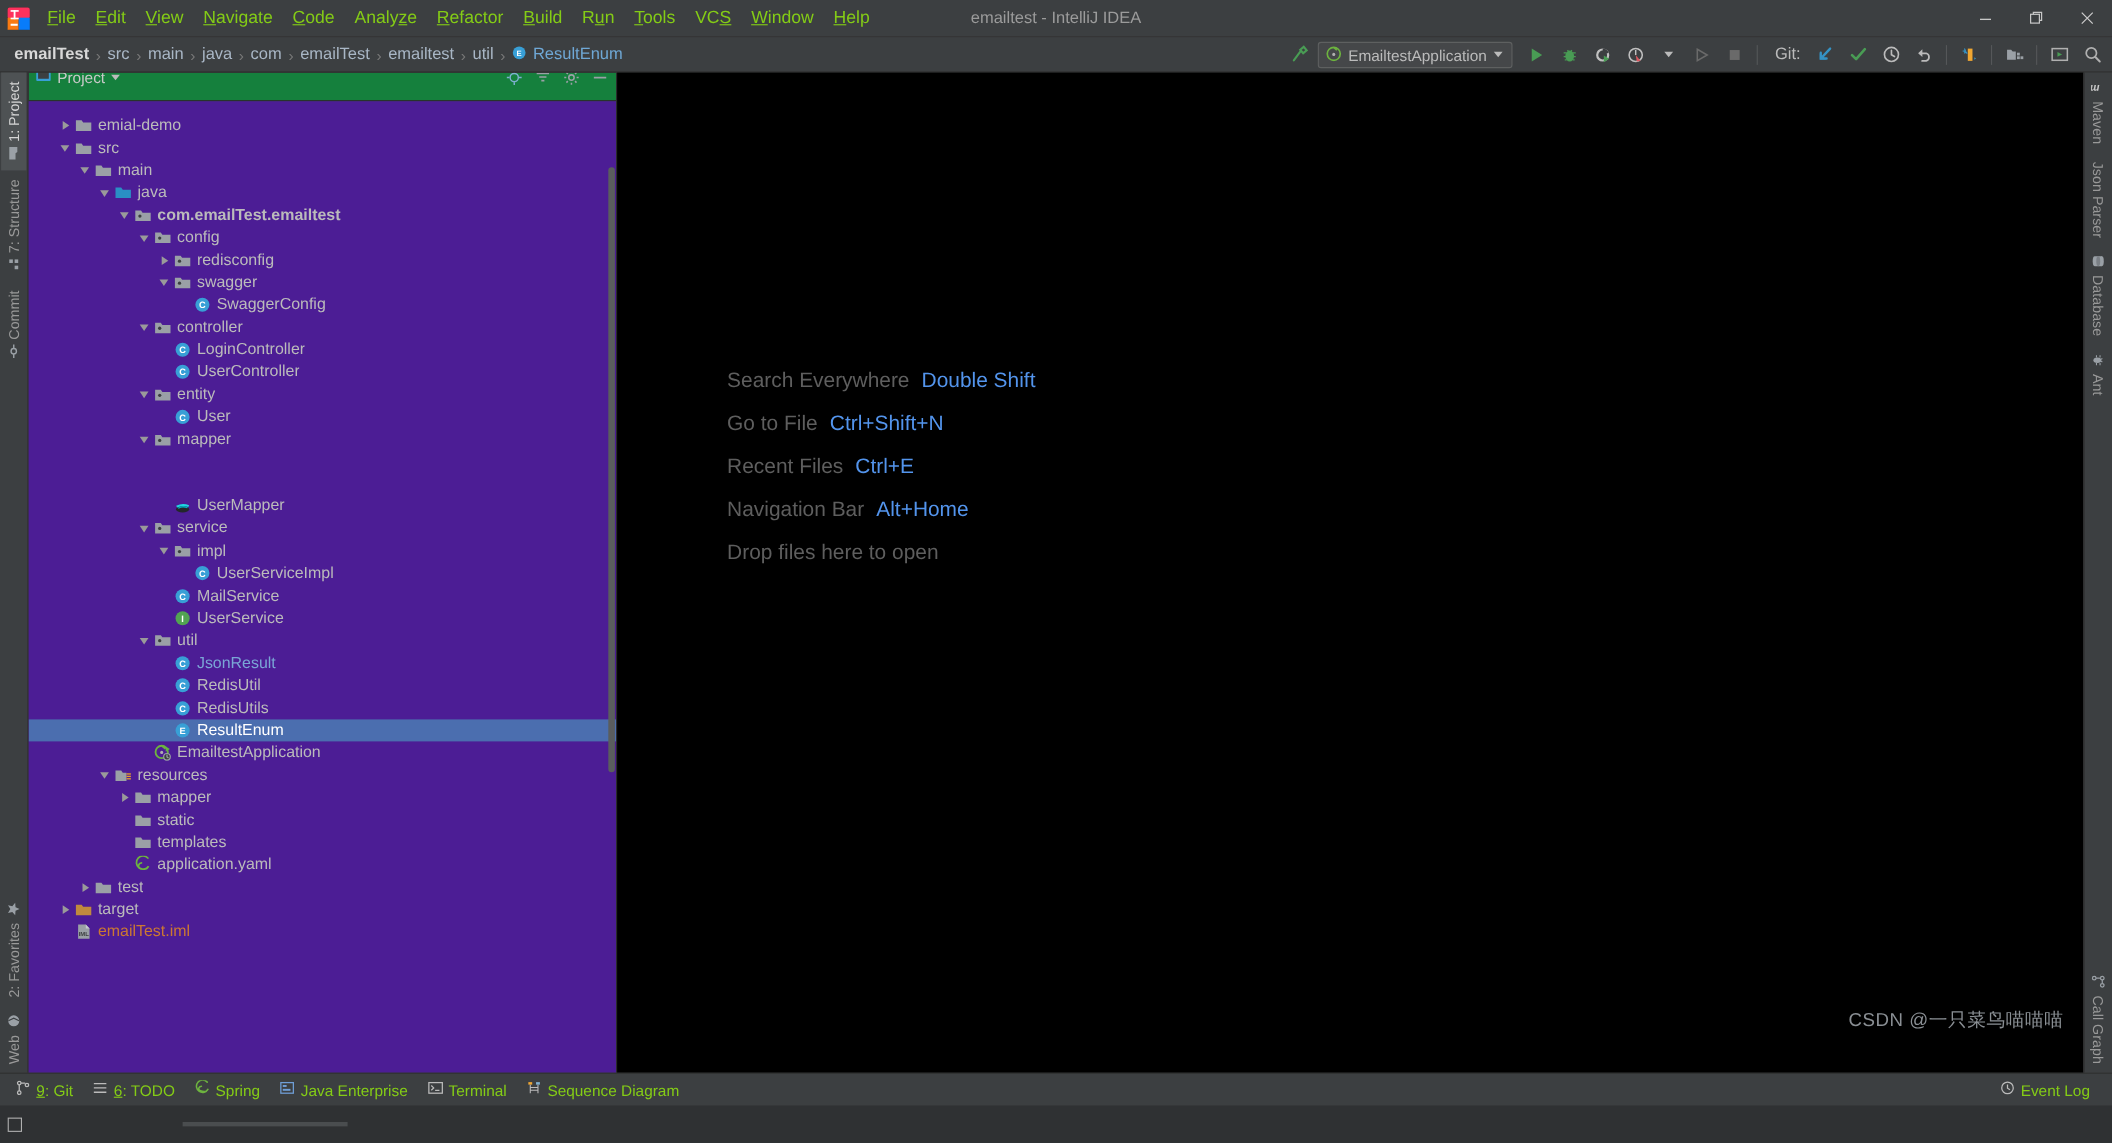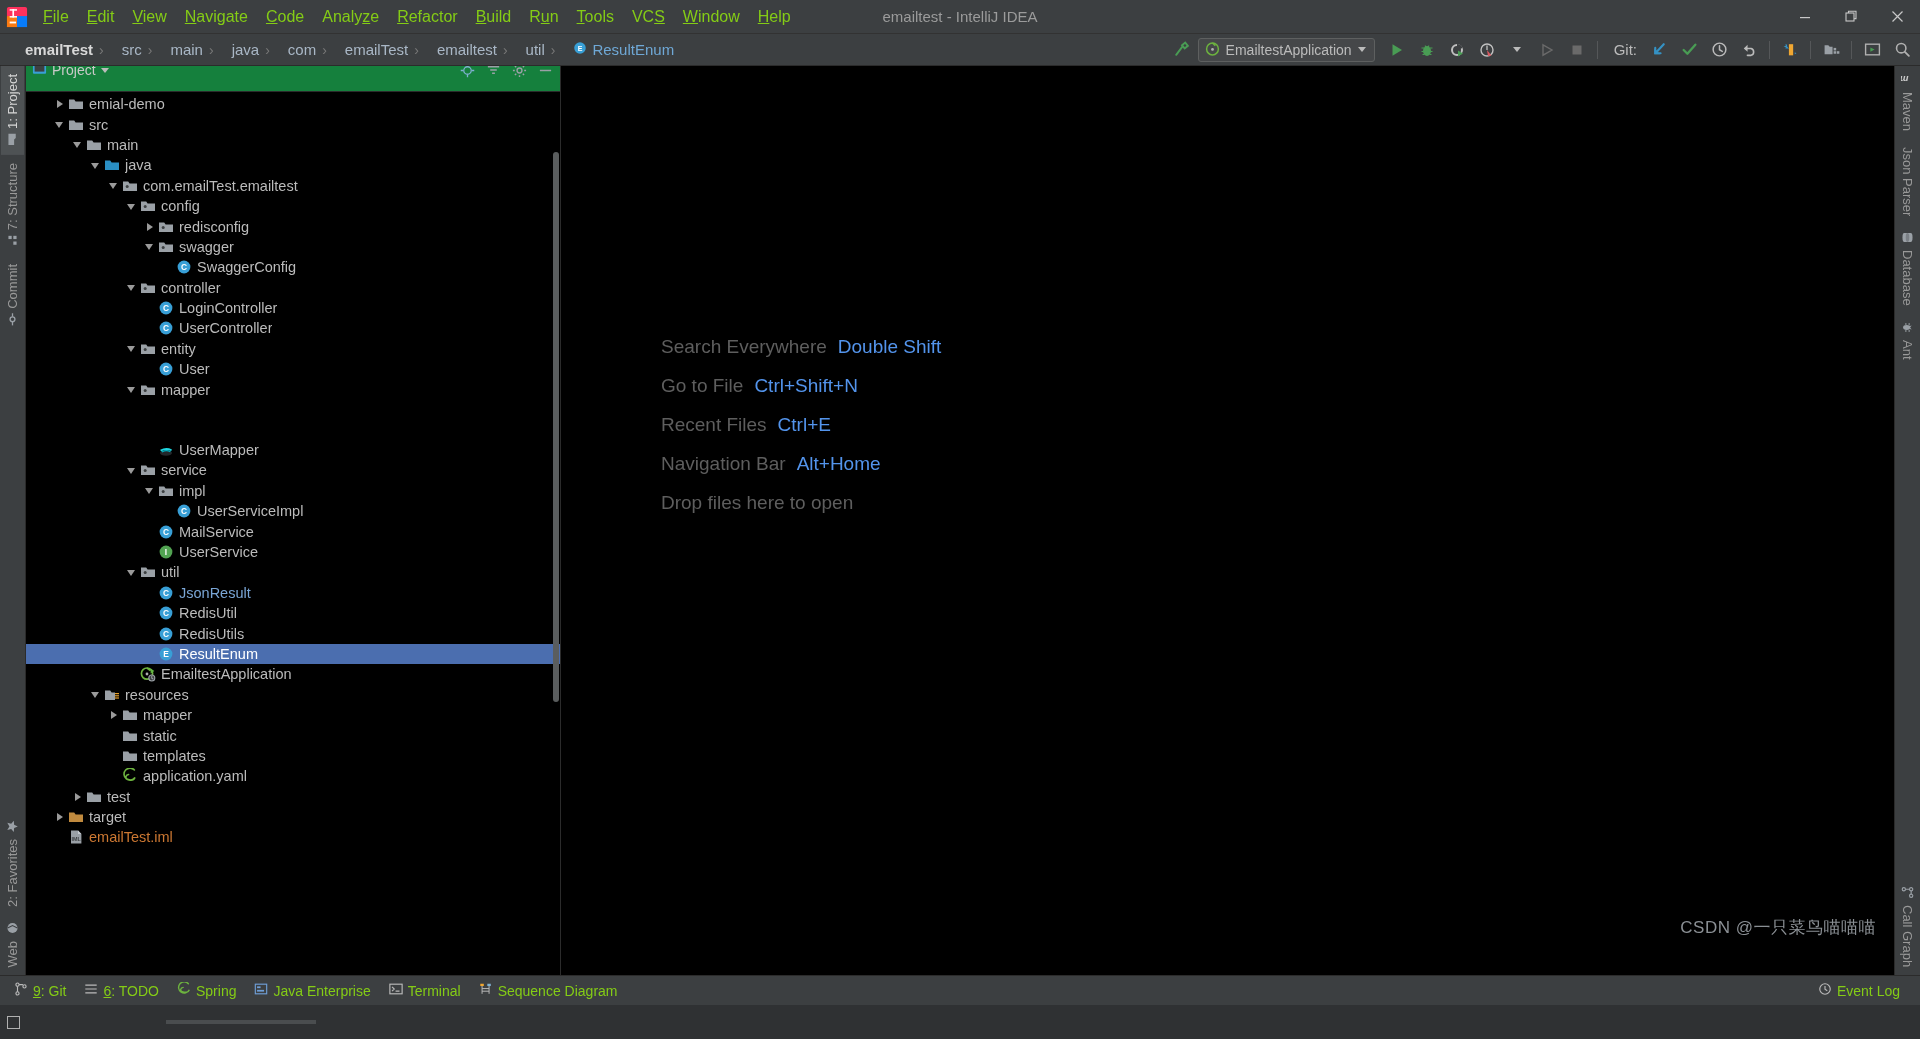--- a/index.html
+++ b/index.html
@@ -33,21 +33,21 @@
     width:46px; height:34px; display:flex; align-items:center; justify-content:center;
     color:#c8c8c8; font-size:15px;
   }
 
   
   .navbar {
     height: 32px; flex:0 0 32px; background:#3c3f41; display:flex; align-items:center;
     padding-left: 8px; position:relative; border-bottom:1px solid #2b2b2b;
   }
   .crumbs { display:flex; align-items:center; height:100%; }
-  .crumb { color:#a9b7c6; font-size:15px; padding:2px 5px; white-space:nowrap; display:flex; align-items:center; gap:5px;margin-left:12px; }
+  .crumb { color:#a9b7c6; font-size:15px; padding:2px 5px; white-space:nowrap; display:flex; align-items:center; gap:5px; }
   .crumb.root { color:#d8d8d8; font-weight:bold; }
   .crumb.active { color:#6fa8d6; }
   .crumb-sep { color:#787878; font-size:14px; padding:0 1px; }
 
   .toolbar-right { margin-left:auto; display:flex; align-items:center; height:100%; padding-right:4px; gap:2px; }
   .tbtn { width:28px; height:26px; display:flex; align-items:center; justify-content:center; border-radius:3px; }
   .runcfg {
     display:flex; align-items:center; gap:6px; height:24px; padding:0 8px 0 6px;
     border:1px solid #5e6060; border-radius:3px; background:#454749; color:#bbbbbb; font-size:14px;
     margin-right:6px;
@@ -82,21 +82,21 @@
     border-right:1px solid #2b2b2b; min-height:0;
   }
   .panel-head {
     height:26px; flex:0 0 26px; display:flex; align-items:flex-end; gap:6px; padding:12px 6px;
     background:#15803d; border-bottom:1px solid #2b2b2b;
   }
   .panel-title { color:#c9c9c9; font-size:14px; display:flex; align-items:center; gap:5px; }
   .panel-head-right { margin-left:auto; display:flex; align-items:center; gap:8px; }
   .phbtn { width:18px;height:18px;display:flex;align-items:center;justify-content:center; }
 
-  .tree { flex:1; overflow:hidden; position:relative; background:#000000; padding-top:2px; }
+  .tree { flex:1; overflow:hidden; position:relative; background:#4c1d95; padding-top:12px; }
   .row {
     height:20.4px; display:flex; align-items:center; color:#bbbbbb; font-size:14.5px;
     white-space:nowrap; position:relative; padding-right:8px;
   }
   .row.selected { background:#4b6eaf; color:#ffffff; }
   .arrow { width:12px; height:12px; flex:0 0 12px; margin-right:2px; position:relative; }
   .arrow.collapsed::before {
     content:""; position:absolute; left:3px; top:2px;
     border-left:6px solid #9a9a9a; border-top:4.5px solid transparent; border-bottom:4.5px solid transparent;
   }
@@ -465,21 +465,21 @@
           </div>
           <div class="row" style="padding-left: 64px;">
             <span class="arrow expanded"></span>
             <span class="node-icon">
               <svg width="16" height="16" viewBox="0 0 16 16">
                 <path d="M1 3.4 V13 H15 V5.4 H7.6 L6.2 3.4 Z" fill="#2a8fc4"></path>
               </svg>
             </span>
             <span class="label">java</span>
           </div>
-          <div class="row" style="padding-left: 82px;">
+          <div class="row" style="padding-left: 82px; font-weight: bold;">
             <span class="arrow expanded"></span>
             <span class="node-icon">
               <svg width="16" height="16" viewBox="0 0 16 16">
                 <path d="M1 3.4 V13 H15 V5.4 H7.6 L6.2 3.4 Z" fill="#9aa0a6"></path>
                 <circle cx="5.2" cy="8.4" r="1.5" fill="#3c3f41"></circle>
               </svg>
             </span>
             <span class="label">com.emailTest.emailtest</span>
           </div>
           <div class="row" style="padding-left: 100px;">

